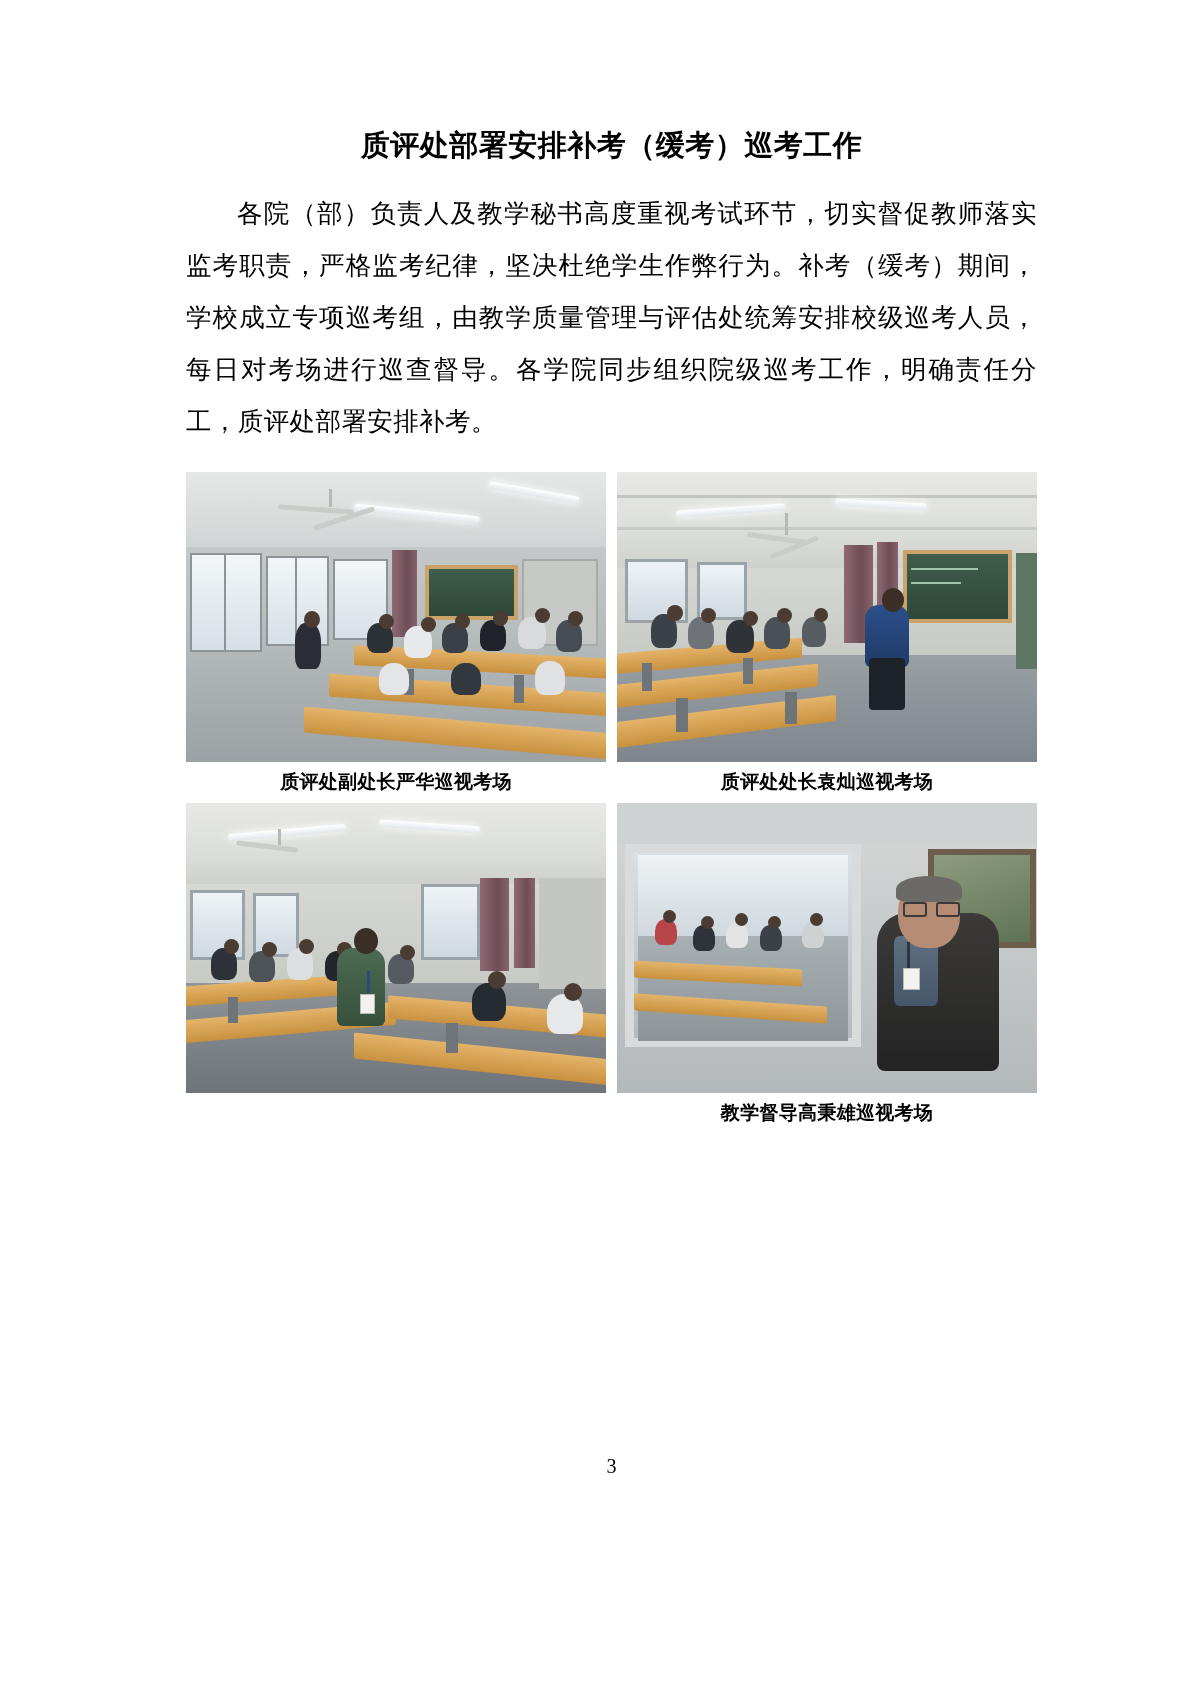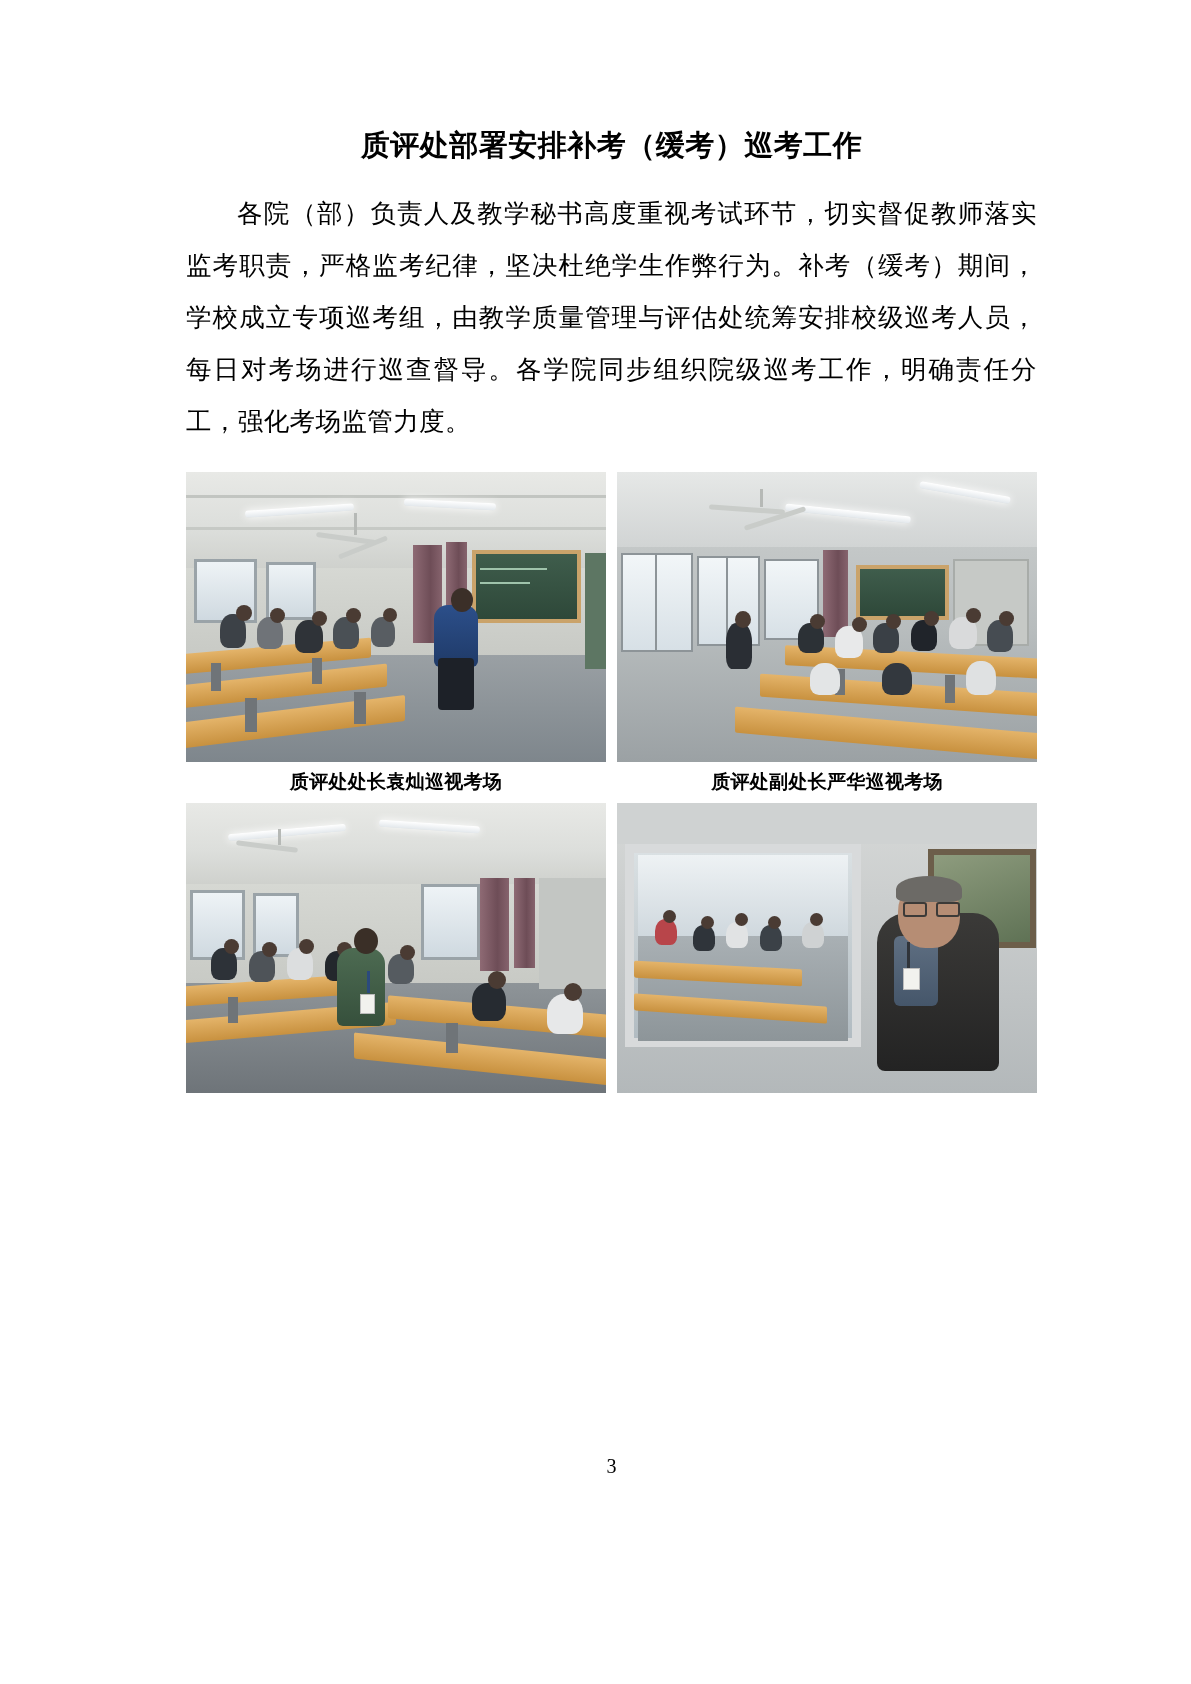--- a/index.html
+++ b/index.html
@@ -116,79 +116,25 @@
 </style>
 </head>
 <body>
 
 <div class="page">
 
   <div class="content">
 
     <h1 class="doc-title">质评处部署安排补考（缓考）巡考工作</h1>
 
-    <p class="para">各院（部）负责人及教学秘书高度重视考试环节，切实督促教师落实监考职责，严格监考纪律，坚决杜绝学生作弊行为。补考（缓考）期间，学校成立专项巡考组，由教学质量管理与评估处统筹安排校级巡考人员，每日对考场进行巡查督导。各学院同步组织院级巡考工作，明确责任分工，强化考场监管力度。</p>
+    <p class="para">各院（部）负责人及教学秘书高度重视考试环节，切实督促教师落实监考职责，严格监考纪律，坚决杜绝学生作弊行为。补考（缓考）期间，学校成立专项巡考组，由教学质量管理与评估处统筹安排校级巡考人员，每日对考场进行巡查督导。各学院同步组织院级巡考工作，明确责任分工，质评处部署安排补考。</p>
 
     <div class="photo-grid">
 
       <div class="photo-row">
-
-        <div class="photo-cell">
-          <div class="photo">
-            <div class="c1-ceiling"></div>
-            <div class="c1-wall"></div>
-            <div class="c1-floor"></div>
-
-            <div style="position:absolute;left:0;top:8%;width:100%;height:3px;background:#c2c5c1;"></div>
-            <div style="position:absolute;left:0;top:19%;width:100%;height:3px;background:#c6c9c5;"></div>
-
-            <div class="tube" style="left:14%;top:12%;width:26%;transform:rotate(-4deg);"></div>
-            <div class="tube" style="left:52%;top:10%;width:22%;transform:rotate(3deg);"></div>
-
-            <div class="fan-rod" style="left:40%;top:14%;height:22px;"></div>
-            <div class="fan-blade" style="left:31%;top:22%;width:60px;transform:rotate(8deg);"></div>
-            <div class="fan-blade" style="left:36%;top:25%;width:52px;transform:rotate(-22deg);"></div>
-
-            <div class="c1-window" style="left:2%;top:30%;width:15%;height:22%;"></div>
-            <div class="c1-window" style="left:19%;top:31%;width:12%;height:20%;"></div>
-
-            <div class="c1-curtain" style="left:54%;top:25%;width:7%;height:34%;"></div>
-            <div class="c1-curtain" style="left:62%;top:24%;width:5%;height:33%;"></div>
-
-            <div class="c1-board" style="left:68%;top:27%;width:26%;height:25%;"></div>
-            <div style="position:absolute;left:70%;top:33%;width:16%;height:2px;background:#9fc3ab;"></div>
-            <div style="position:absolute;left:70%;top:38%;width:12%;height:2px;background:#9fc3ab;"></div>
-
-            <div style="position:absolute;left:95%;top:28%;width:5%;height:40%;background:#5d7663;"></div>
-
-            <div class="desk-top" style="left:-2%;top:60%;width:46%;height:7%;transform:skewY(-5deg);"></div>
-            <div class="desk-top" style="left:-4%;top:70%;width:52%;height:8%;transform:skewY(-6deg);"></div>
-            <div class="desk-top" style="left:-6%;top:82%;width:58%;height:9%;transform:skewY(-7deg);"></div>
-            <div class="desk-side" style="left:6%;top:66%;width:10px;height:28px;"></div>
-            <div class="desk-side" style="left:30%;top:64%;width:10px;height:26px;"></div>
-            <div class="desk-side" style="left:14%;top:78%;width:12px;height:34px;"></div>
-            <div class="desk-side" style="left:40%;top:76%;width:12px;height:32px;"></div>
-
-            <div class="person" style="left:8%;top:49%;width:26px;height:34px;background:#3c4147;"></div>
-            <div class="head" style="left:12%;top:46%;width:16px;height:16px;"></div>
-            <div class="person" style="left:17%;top:50%;width:26px;height:32px;background:#6f7378;"></div>
-            <div class="head" style="left:20%;top:47%;width:15px;height:15px;"></div>
-            <div class="person" style="left:26%;top:51%;width:28px;height:33px;background:#2f3338;"></div>
-            <div class="head" style="left:30%;top:48%;width:15px;height:15px;"></div>
-            <div class="person" style="left:35%;top:50%;width:26px;height:32px;background:#4a5055;"></div>
-            <div class="head" style="left:38%;top:47%;width:15px;height:15px;"></div>
-            <div class="person" style="left:44%;top:50%;width:24px;height:30px;background:#585d62;"></div>
-            <div class="head" style="left:47%;top:47%;width:14px;height:14px;"></div>
-
-            <div class="jacket" style="left:59%;top:46%;width:44px;height:62px;background:linear-gradient(180deg,#2c4f8a,#1f3a68);border-radius:14px 14px 6px 6px;"></div>
-            <div class="head" style="left:63%;top:40%;width:22px;height:24px;background:#3b2f28;"></div>
-            <div style="position:absolute;left:60%;top:64%;width:36px;height:52px;background:#1d2128;border-radius:4px;"></div>
-          </div>
-          <div class="caption">质评处处长袁灿巡视考场</div>
-        </div>
 
         <div class="photo-cell">
           <div class="photo">
             <div class="c2-wallgrey"></div>
 
             <div style="position:absolute;left:0;top:0;width:100%;height:26%;background:linear-gradient(180deg,#e6e8e7,#d1d4d4);"></div>
             <div class="tube" style="left:40%;top:13%;width:30%;transform:rotate(6deg);"></div>
             <div class="tube" style="left:72%;top:6%;width:22%;transform:rotate(10deg);"></div>
             <div class="fan-rod" style="left:34%;top:6%;height:18px;"></div>
             <div class="fan-blade" style="left:22%;top:12%;width:76px;transform:rotate(4deg);"></div>
@@ -226,20 +172,74 @@
             <div class="person" style="left:46%;top:66%;width:30px;height:32px;background:#e3e5e6;"></div>
             <div class="person" style="left:63%;top:66%;width:30px;height:32px;background:#33383e;"></div>
             <div class="person" style="left:83%;top:65%;width:30px;height:34px;background:#dfe1e2;"></div>
 
             <div class="jacket" style="left:26%;top:52%;width:26px;height:46px;background:#2a2e34;"></div>
             <div class="head" style="left:28%;top:48%;width:16px;height:17px;"></div>
           </div>
           <div class="caption">质评处副处长严华巡视考场</div>
         </div>
 
+        <div class="photo-cell">
+          <div class="photo">
+            <div class="c1-ceiling"></div>
+            <div class="c1-wall"></div>
+            <div class="c1-floor"></div>
+
+            <div style="position:absolute;left:0;top:8%;width:100%;height:3px;background:#c2c5c1;"></div>
+            <div style="position:absolute;left:0;top:19%;width:100%;height:3px;background:#c6c9c5;"></div>
+
+            <div class="tube" style="left:14%;top:12%;width:26%;transform:rotate(-4deg);"></div>
+            <div class="tube" style="left:52%;top:10%;width:22%;transform:rotate(3deg);"></div>
+
+            <div class="fan-rod" style="left:40%;top:14%;height:22px;"></div>
+            <div class="fan-blade" style="left:31%;top:22%;width:60px;transform:rotate(8deg);"></div>
+            <div class="fan-blade" style="left:36%;top:25%;width:52px;transform:rotate(-22deg);"></div>
+
+            <div class="c1-window" style="left:2%;top:30%;width:15%;height:22%;"></div>
+            <div class="c1-window" style="left:19%;top:31%;width:12%;height:20%;"></div>
+
+            <div class="c1-curtain" style="left:54%;top:25%;width:7%;height:34%;"></div>
+            <div class="c1-curtain" style="left:62%;top:24%;width:5%;height:33%;"></div>
+
+            <div class="c1-board" style="left:68%;top:27%;width:26%;height:25%;"></div>
+            <div style="position:absolute;left:70%;top:33%;width:16%;height:2px;background:#9fc3ab;"></div>
+            <div style="position:absolute;left:70%;top:38%;width:12%;height:2px;background:#9fc3ab;"></div>
+
+            <div style="position:absolute;left:95%;top:28%;width:5%;height:40%;background:#5d7663;"></div>
+
+            <div class="desk-top" style="left:-2%;top:60%;width:46%;height:7%;transform:skewY(-5deg);"></div>
+            <div class="desk-top" style="left:-4%;top:70%;width:52%;height:8%;transform:skewY(-6deg);"></div>
+            <div class="desk-top" style="left:-6%;top:82%;width:58%;height:9%;transform:skewY(-7deg);"></div>
+            <div class="desk-side" style="left:6%;top:66%;width:10px;height:28px;"></div>
+            <div class="desk-side" style="left:30%;top:64%;width:10px;height:26px;"></div>
+            <div class="desk-side" style="left:14%;top:78%;width:12px;height:34px;"></div>
+            <div class="desk-side" style="left:40%;top:76%;width:12px;height:32px;"></div>
+
+            <div class="person" style="left:8%;top:49%;width:26px;height:34px;background:#3c4147;"></div>
+            <div class="head" style="left:12%;top:46%;width:16px;height:16px;"></div>
+            <div class="person" style="left:17%;top:50%;width:26px;height:32px;background:#6f7378;"></div>
+            <div class="head" style="left:20%;top:47%;width:15px;height:15px;"></div>
+            <div class="person" style="left:26%;top:51%;width:28px;height:33px;background:#2f3338;"></div>
+            <div class="head" style="left:30%;top:48%;width:15px;height:15px;"></div>
+            <div class="person" style="left:35%;top:50%;width:26px;height:32px;background:#4a5055;"></div>
+            <div class="head" style="left:38%;top:47%;width:15px;height:15px;"></div>
+            <div class="person" style="left:44%;top:50%;width:24px;height:30px;background:#585d62;"></div>
+            <div class="head" style="left:47%;top:47%;width:14px;height:14px;"></div>
+
+            <div class="jacket" style="left:59%;top:46%;width:44px;height:62px;background:linear-gradient(180deg,#2c4f8a,#1f3a68);border-radius:14px 14px 6px 6px;"></div>
+            <div class="head" style="left:63%;top:40%;width:22px;height:24px;background:#3b2f28;"></div>
+            <div style="position:absolute;left:60%;top:64%;width:36px;height:52px;background:#1d2128;border-radius:4px;"></div>
+          </div>
+          <div class="caption">质评处处长袁灿巡视考场</div>
+        </div>
+
       </div>
 
       <div class="photo-row">
 
         <div class="photo-cell">
           <div class="photo">
             <div class="c1-ceiling" style="height:28%;"></div>
             <div class="c1-wall" style="top:28%;height:34%;"></div>
             <div class="c1-floor" style="top:62%;height:38%;background:linear-gradient(180deg,#8e9498,#6e7479);"></div>
             <div class="tube" style="left:10%;top:9%;width:28%;transform:rotate(-5deg);"></div>
@@ -312,20 +312,21 @@
 
             <div class="jacket" style="left:62%;top:38%;width:122px;height:158px;background:linear-gradient(180deg,#3b3a38,#232323);border-radius:30px 26px 8px 8px;"></div>
             <div style="position:absolute;left:66%;top:46%;width:44px;height:70px;background:linear-gradient(180deg,#5f6f82,#45566a);border-radius:6px;"></div>
             <div class="head" style="left:67%;top:26%;width:62px;height:70px;background:#b68d74;border-radius:48% 48% 44% 44%;"></div>
             <div style="position:absolute;left:66.5%;top:25%;width:66px;height:26px;background:#6c6a66;border-radius:50% 50% 20% 20%;"></div>
             <div style="position:absolute;left:68%;top:34%;width:20px;height:11px;border:2px solid #3c3a38;border-radius:3px;"></div>
             <div style="position:absolute;left:76%;top:34%;width:20px;height:11px;border:2px solid #3c3a38;border-radius:3px;"></div>
             <div class="lanyard" style="left:69%;top:48%;height:26px;background:#30343a;"></div>
             <div class="badge-card" style="left:68%;top:57%;width:15px;height:20px;"></div>
           </div>
+          <div class="caption">教学督导高秉雄巡视考场</div>
         </div>
 
       </div>
 
     </div>
   </div>
 
   <div class="page-number">3</div>
 
 </div>

